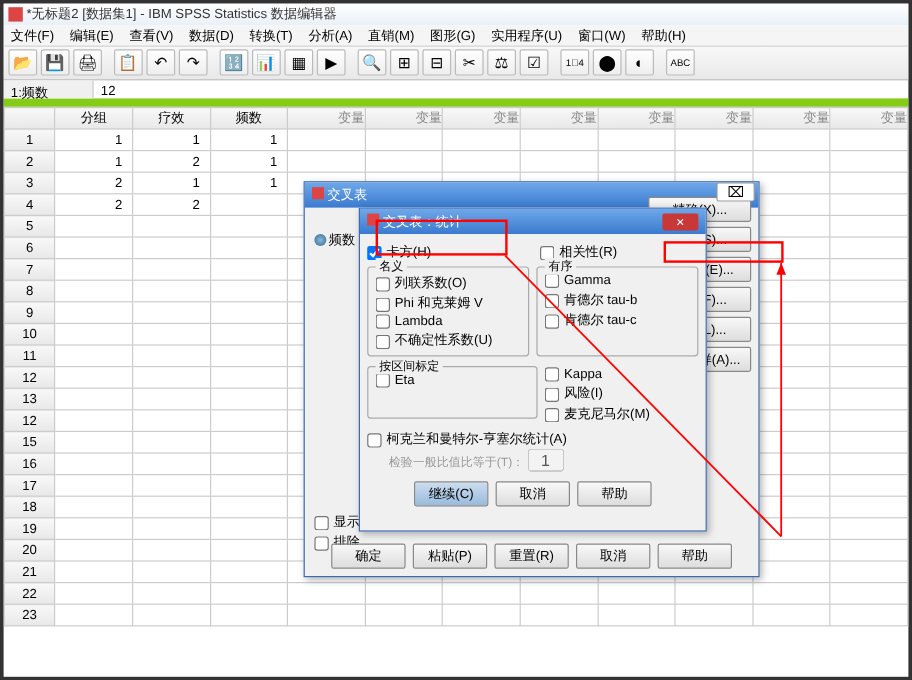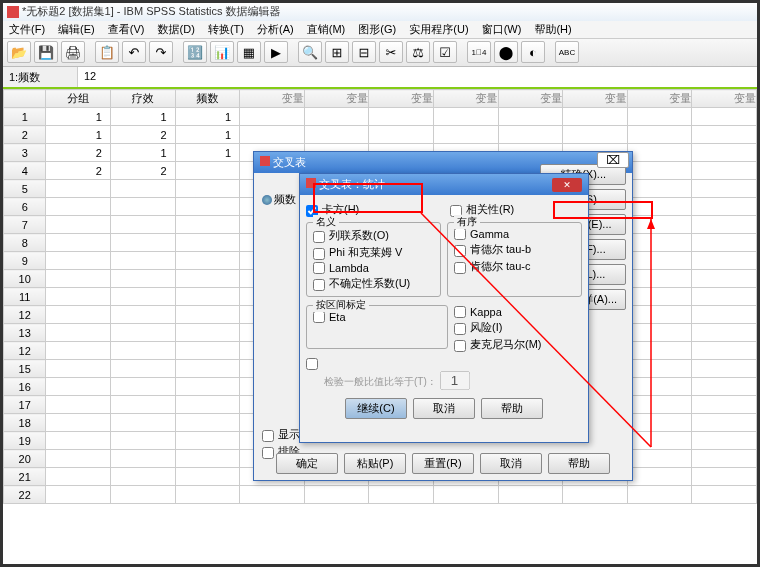--- a/index.html
+++ b/index.html
@@ -5,21 +5,21 @@
 * { box-sizing: border-box; margin: 0; padding: 0; }
 body { font-family: "Microsoft YaHei", Arial, sans-serif; font-size: 11px; background: #fff; width: 760px; height: 567px; position: relative; overflow: hidden; border: 3px solid #333; }
 .watermark { position: absolute; top: 0; left: 90px; font-size: 24px; color: #e8e8e8; z-index: 0; }
 .titlebar { background: linear-gradient(#fff, #e8f0f8); height: 18px; padding: 1px 4px; font-size: 11px; color: #333; position: relative; z-index: 1; }
 .titlebar .icon { display: inline-block; width: 12px; height: 12px; background: #d44; vertical-align: middle; }
 .menubar { background: #f5f5f5; height: 18px; padding: 1px 6px; font-size: 11px; border-bottom: 1px solid #ccc; position: relative; z-index: 1; }
 .menubar span { margin-right: 10px; cursor: default; }
 .toolbar { background: linear-gradient(#f8f8f8, #e8e8e8); height: 28px; padding: 2px 4px; border-bottom: 1px solid #bbb; display: flex; gap: 3px; position: relative; z-index: 1; }
 .tbtn { width: 24px; height: 22px; border: 1px solid #bbb; border-radius: 2px; background: linear-gradient(#fff,#eee); display: inline-flex; align-items: center; justify-content: center; font-size: 13px; }
 .tbtn.sep { border: none; background: none; width: 4px; }
-.cellbar { height: 22px; display: flex; border-bottom: 2px solid #84cc16; position: relative; z-index: 1; }
+.cellbar { height: 22px; display: flex; border-bottom: 7px solid #84cc16; position: relative; z-index: 1; }
 .cellbar .label { width: 75px; padding: 3px 6px; border-right: 1px solid #ccc; background: #f0f0f0; }
 .cellbar .val { flex: 1; padding: 3px 6px; }
 .grid { position: relative; z-index: 1; }
 .grid table { border-collapse: collapse; width: 100%; }
 .grid th, .grid td { border: 1px solid #ccc; height: 18px; font-size: 11px; text-align: center; font-weight: normal; }
 .grid th { background: linear-gradient(#f8f8f8,#e8e8e8); }
 .grid th.rowhead { width: 42px; background: linear-gradient(#f8f8f8,#e8e8e8); }
 .grid td { background: #fff; }
 .grid td.data { text-align: right; padding-right: 8px; }
 .grid th.var { color: #888; text-align: right; }
@@ -418,20 +418,34 @@
           <td></td>
           <td></td>
           <td></td>
           <td></td>
           <td></td>
           <td></td>
           <td></td>
           <td></td>
           <td></td>
         </tr>
+        <tr>
+          <th class="rowhead">23</th>
+          <td></td>
+          <td></td>
+          <td></td>
+          <td></td>
+          <td></td>
+          <td></td>
+          <td></td>
+          <td></td>
+          <td></td>
+          <td></td>
+          <td></td>
+        </tr>
       </tbody>
   </table>
 </div>
 
 <div class="dialog crosstab-dlg">
   <div class="dlg-title">
     <span><span style="display:inline-block;width:10px;height:10px;background:#d44;margin-right:3px"></span><span>交叉表</span></span>
   </div>
   <div class="dlg-body">
     <div style="position:absolute; left:8px; top:40px; font-size:11px">
@@ -536,20 +550,21 @@
             <span>风险(I)</span>
           </div>
         <div class="chk">
             <input type="checkbox" style="">
             <span>麦克尼马尔(M)</span>
           </div>
       </div>
     </div>
     <div class="chk" style="margin-top:4px">
         <input type="checkbox" style="">
+        <span>柯克兰和曼特尔-亨塞尔统计(A)</span>
       </div>
     <div style="color:#999; font-size:10px; padding-left:18px">
       <span>检验一般比值比等于(T)：</span>
       <input type="text" disabled="" style="width: 30px; text-align: center;" value="1">
     </div>
     <div style="display:flex; gap:6px; justify-content:center; margin-top:8px">
       <button class="spss-btn" style="background:linear-gradient(#cde,#9bd)">继续(C)</button>
       <button class="spss-btn">取消</button>
       <button class="spss-btn">帮助</button>
     </div>

